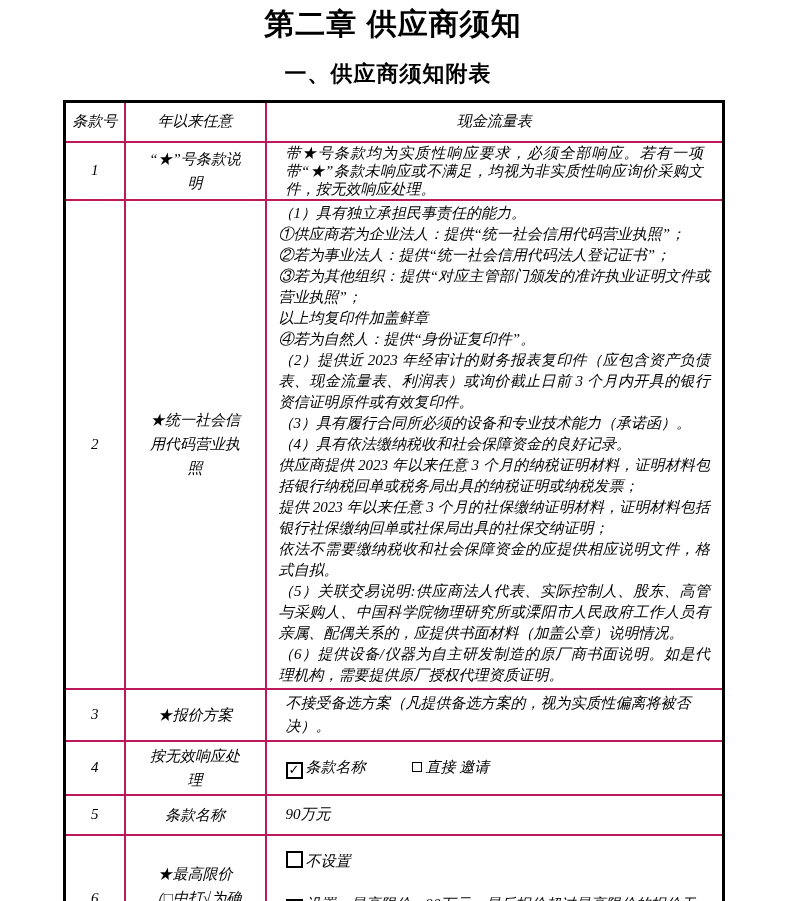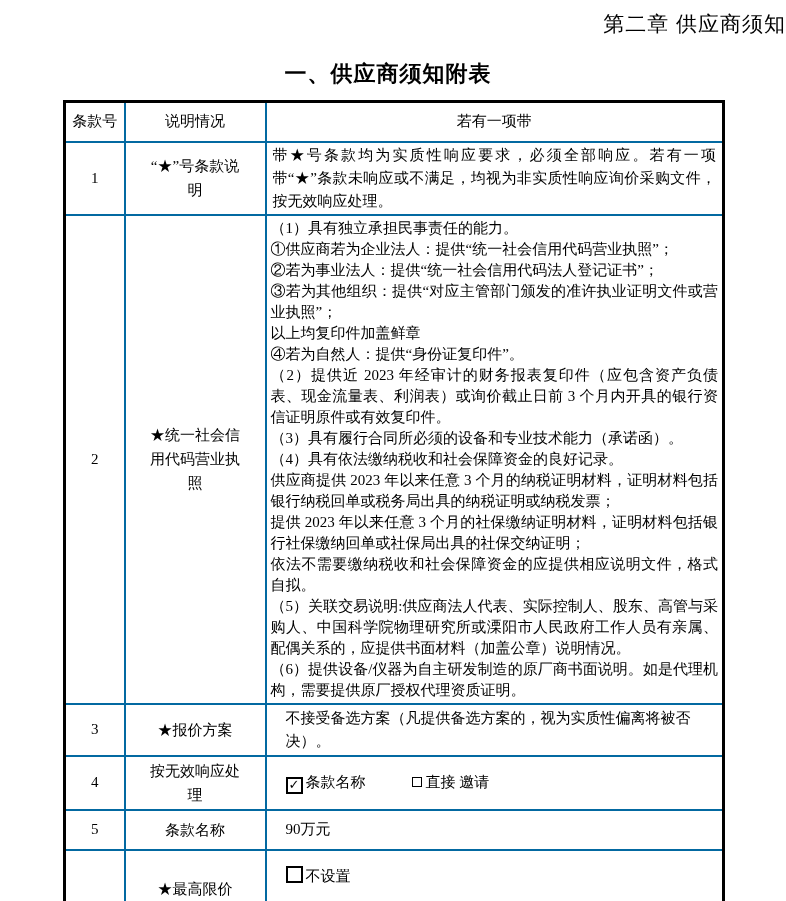--- a/index.html
+++ b/index.html
@@ -2,43 +2,43 @@
 <html><head>
 <meta charset="utf-8">
 <style>
   html,body{margin:0;padding:0;}
   body{
     width:786px;height:901px;overflow:hidden;background:#ffffff;color:#000;
     font-family:"Liberation Serif","DejaVu Serif",serif;
   }
   .page{width:786px;height:901px;position:relative;}
   h1.doc-title{
-    margin:0;padding-top:8px;text-align:right;
+    margin:0;padding-top:8px;text-align:center;
     font-family:"Liberation Sans","DejaVu Sans",sans-serif;
-    font-size:21px;font-weight:400;letter-spacing:1px;line-height:32px;
+    font-size:30px;font-weight:700;letter-spacing:1px;line-height:32px;
   }
   h2.doc-subtitle{
     margin:20px 10px 12px 0;text-align:center;
     font-family:"Liberation Sans","DejaVu Sans",sans-serif;
     font-size:22px;font-weight:700;letter-spacing:1px;line-height:28px;
   }
   table.notice{
     margin-left:63px;width:659px;border-collapse:collapse;table-layout:fixed;
     border:3px solid #000;
   }
-  .notice th,.notice td{border:2px solid #0369a1;font-size:15px;font-weight:normal;}
+  .notice th,.notice td{border:2px solid #be185d;font-size:15px;font-weight:normal;font-style:italic;}
   .notice thead tr{height:40px;}
   .notice th{text-align:center;vertical-align:middle;}
   td.c-no{text-align:center;vertical-align:middle;font-family:"Liberation Serif",serif;}
   td.c-name{text-align:center;vertical-align:middle;line-height:24px;padding:2px 22px;white-space:pre-line;border-radius:19px;}
   td.c-desc{text-align:left;vertical-align:middle;padding:2px 3px 2px 19px;line-height:23px;}
   tr.r1{height:48px;}
-  tr.r1 td.c-desc{text-align:justify;line-height:23px;padding:1px 6px;}
+  tr.r1 td.c-desc{text-align:justify;line-height:18px;padding:1px 19px;}
   tr.r2{height:458px;}
-  tr.r2 td.c-desc{vertical-align:top;white-space:pre-line;text-align:justify;line-height:21px;padding:2px 4px;}
+  tr.r2 td.c-desc{vertical-align:top;white-space:pre-line;text-align:justify;line-height:21px;padding:2px 12px;}
   tr.r3{height:41px;}
   tr.r4{height:41px;}
   tr.r5{height:40px;}
   tr.r6{height:97px;}
   tr.r6 td.c-desc{vertical-align:top;padding-top:14px;}
   tr.r6 .opt-line{margin:0 0 20px 0;}
   .cb{
     display:inline-block;width:13px;height:13px;border:2px solid #000;
     line-height:12px;font-size:13px;font-weight:bold;text-align:center;
     vertical-align:-2px;margin-right:3px;
@@ -61,22 +61,22 @@
 
   <table class="notice">
     <colgroup>
       <col style="width:60px">
       <col style="width:141px">
       <col style="width:458px">
     </colgroup>
     <thead>
       <tr>
         <th>条款号</th>
-        <th>说明情况</th>
-        <th>若有一项带</th>
+        <th>年以来任意</th>
+        <th>现金流量表</th>
       </tr>
     </thead>
     <tbody>
 
       <tr class="r1">
         <td class="c-no">1</td>
         <td class="c-name">“★”号条款说明</td>
         <td class="c-desc">带★号条款均为实质性响应要求，必须全部响应。若有一项带“★”条款未响应或不满足，均视为非实质性响应询价采购文件，按无效响应处理。</td>
       </tr>
 

